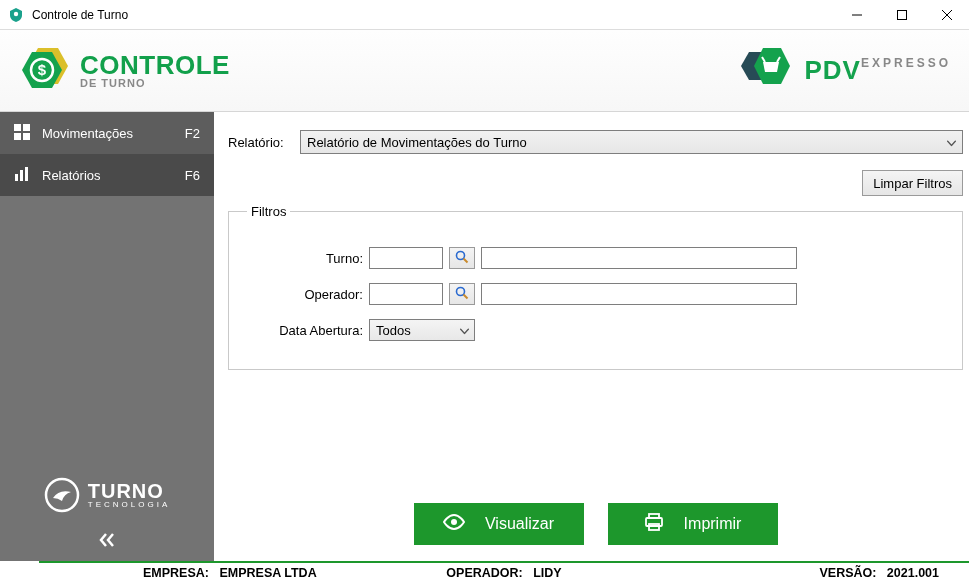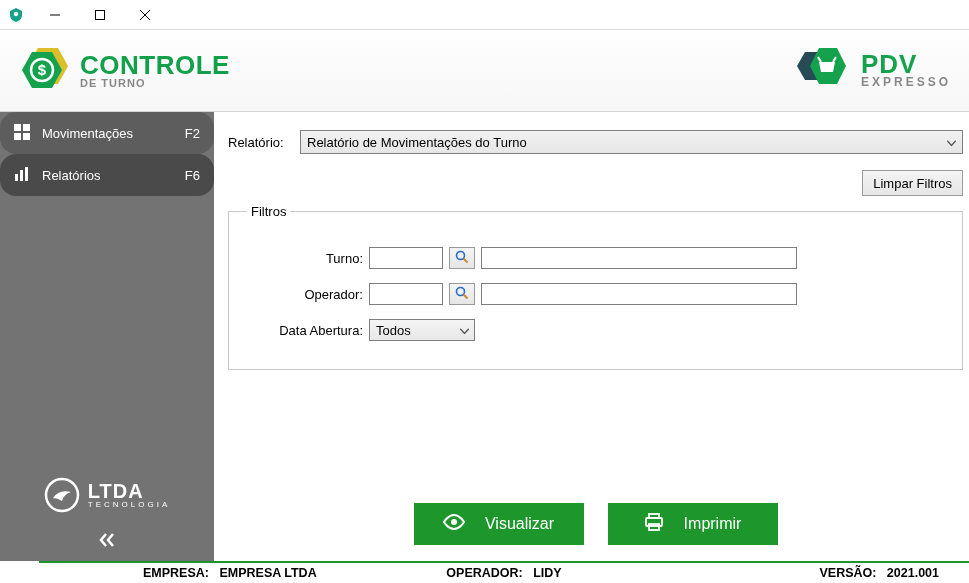--- a/index.html
+++ b/index.html
@@ -11,28 +11,28 @@
     .titlebar .ttext { flex: 1; font-size: 12px; color: #000; }
     .titlebar .winbtn { width: 45px; height: 29px; display: flex; align-items: center; justify-content: center; color: #000; }
 
     
     .headerband { height: 82px; background: linear-gradient(#fefefe, #f7f7f7); display: flex; align-items: center; border-bottom: 1px solid #d6d6d6; }
     .logo-left { display: flex; align-items: center; margin-left: 18px; gap: 8px; }
     .logo-right { display: flex; align-items: center; margin-right: 18px; margin-left: auto; gap: 8px; }
     .logo-controle-text { display: flex; flex-direction: column; line-height: 1; }
     .logo-controle-text .big { font-size: 26px; font-weight: 800; color: #12a04b; letter-spacing: 0.5px; }
     .logo-controle-text .small { font-size: 11px; font-weight: 700; color: #888; letter-spacing: 1px; }
-    .logo-pdv-text { display: flex; flex-direction: column; line-height: 0.95; }
+    .logo-pdv-text { display: flex; flex-direction: row; line-height: 0.95; }
     .logo-pdv-text .big { font-size: 26px; font-weight: 800; color: #14a24d; letter-spacing: 1px; }
     .logo-pdv-text .small { font-size: 12px; font-weight: 700; color: #888; letter-spacing: 3px; }
 
     
     .body-row { display: flex; height: 449px; }
     .sidebar { width: 214px; background: #737373; display: flex; flex-direction: column; }
-    .sidebar-item { height: 42px; display: flex; align-items: center; color: #fff; padding: 0 14px; gap: 12px; cursor: pointer; border-radius: 16px; }
+    .sidebar-item { height: 42px; display: flex; align-items: center; color: #fff; padding: 0 14px; gap: 12px; cursor: pointer; }
     .sidebar-item .key { margin-left: auto; color: #fff; font-size: 13px; }
     .sidebar-item.hover { background: #5d5d5d; }
     .sidebar-item.active { background: #4a4a4a; text-align: center; }
     .sidebar-spacer { flex: 1; }
     .eagle-logo { display: flex; align-items: center; justify-content: center; gap: 8px; color: #fff; padding: 10px 0 8px 0; }
     .eagle-logo .txt { display: flex; flex-direction: column; line-height: 1; }
     .eagle-logo .txt .e1 { font-size: 20px; font-weight: 800; letter-spacing: 1px; }
     .eagle-logo .txt .e2 { font-size: 8px; letter-spacing: 3px; }
     .collapse-row { height: 40px; background: #737373; display: flex; align-items: center; justify-content: center; color: #fff; cursor: pointer; }
 
@@ -68,20 +68,21 @@
 </head>
 <body>
 
 <div class="titlebar">
   <div class="ticon">
     <svg width="16" height="16" viewBox="0 0 16 16">
         <path fill="#1aa18c" d="M8 1 2 4v4c0 4 3 6 6 7 3-1 6-3 6-7V4z"></path>
         <circle cx="8" cy="7" r="2.2" fill="#fff"></circle>
       </svg>
   </div>
+  <div class="ttext">Controle de Turno</div>
   <div class="winbtn">
       <svg width="10" height="10">
         <line x1="0" y1="5" x2="10" y2="5" stroke="#000" stroke-width="1"></line>
       </svg>
     </div>
   <div class="winbtn">
       <svg width="10" height="10">
         <rect x="0.5" y="0.5" width="9" height="9" fill="none" stroke="#000" stroke-width="1"></rect>
       </svg>
     </div>
@@ -142,21 +143,21 @@
       <span>Relatórios</span>
       <span class="key">F6</span>
     </div>
     <div class="sidebar-spacer"></div>
     <div class="eagle-logo">
       <svg width="36" height="36" viewBox="0 0 36 36">
           <circle cx="18" cy="18" r="16" fill="none" stroke="#fff" stroke-width="2.5"></circle>
           <path d="M9 21 q6-9 18-6 q-7 2-9 9 q-4-3-9-3" fill="#fff"></path>
         </svg>
       <div class="txt">
-        <span class="e1">LTDA</span>
+        <span class="e1">TURNO</span>
         <span class="e2">TECNOLOGIA</span>
       </div>
     </div>
     <div class="collapse-row">
       <span><svg width="20" height="16">
             <path d="M9 2 4 8l5 6" fill="none" stroke="#fff" stroke-width="2.5"></path>
             <path d="M16 2 11 8l5 6" fill="none" stroke="#fff" stroke-width="2.5"></path>
           </svg></span>
     </div>
   </div>

